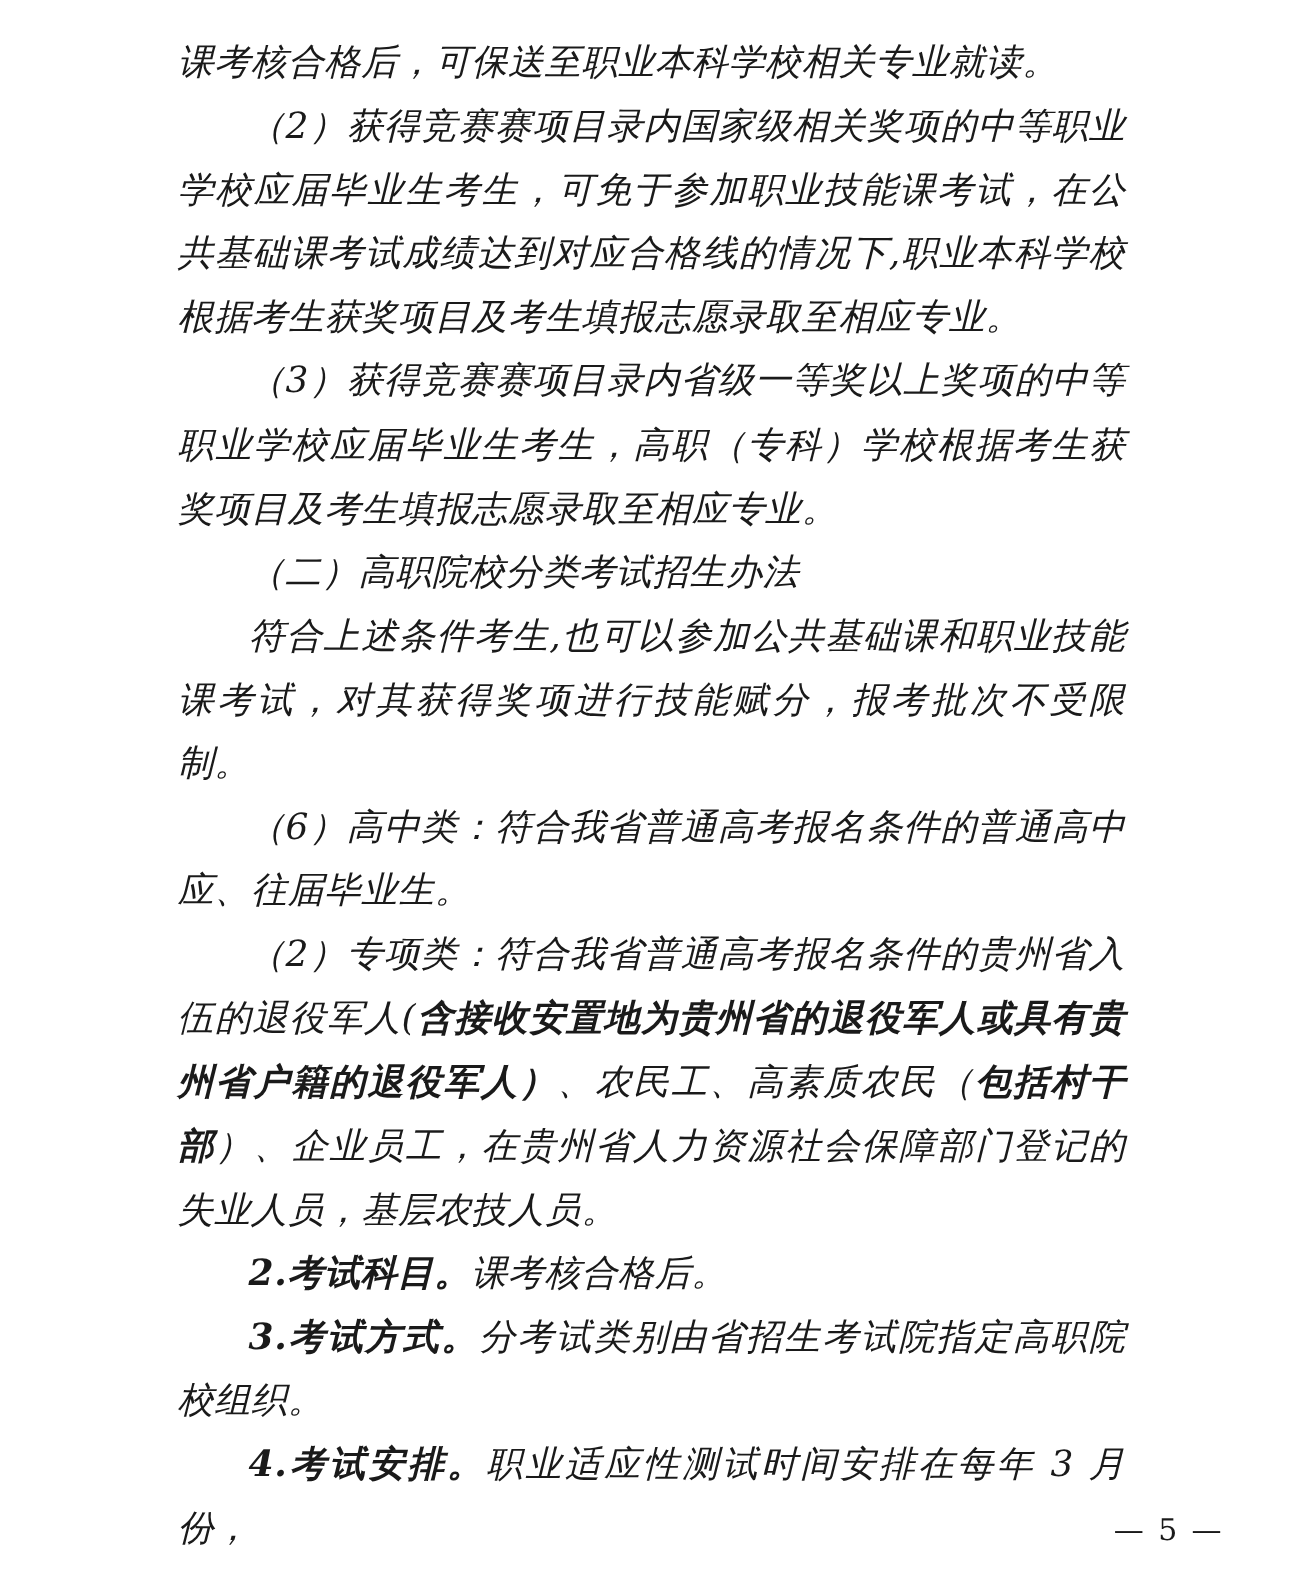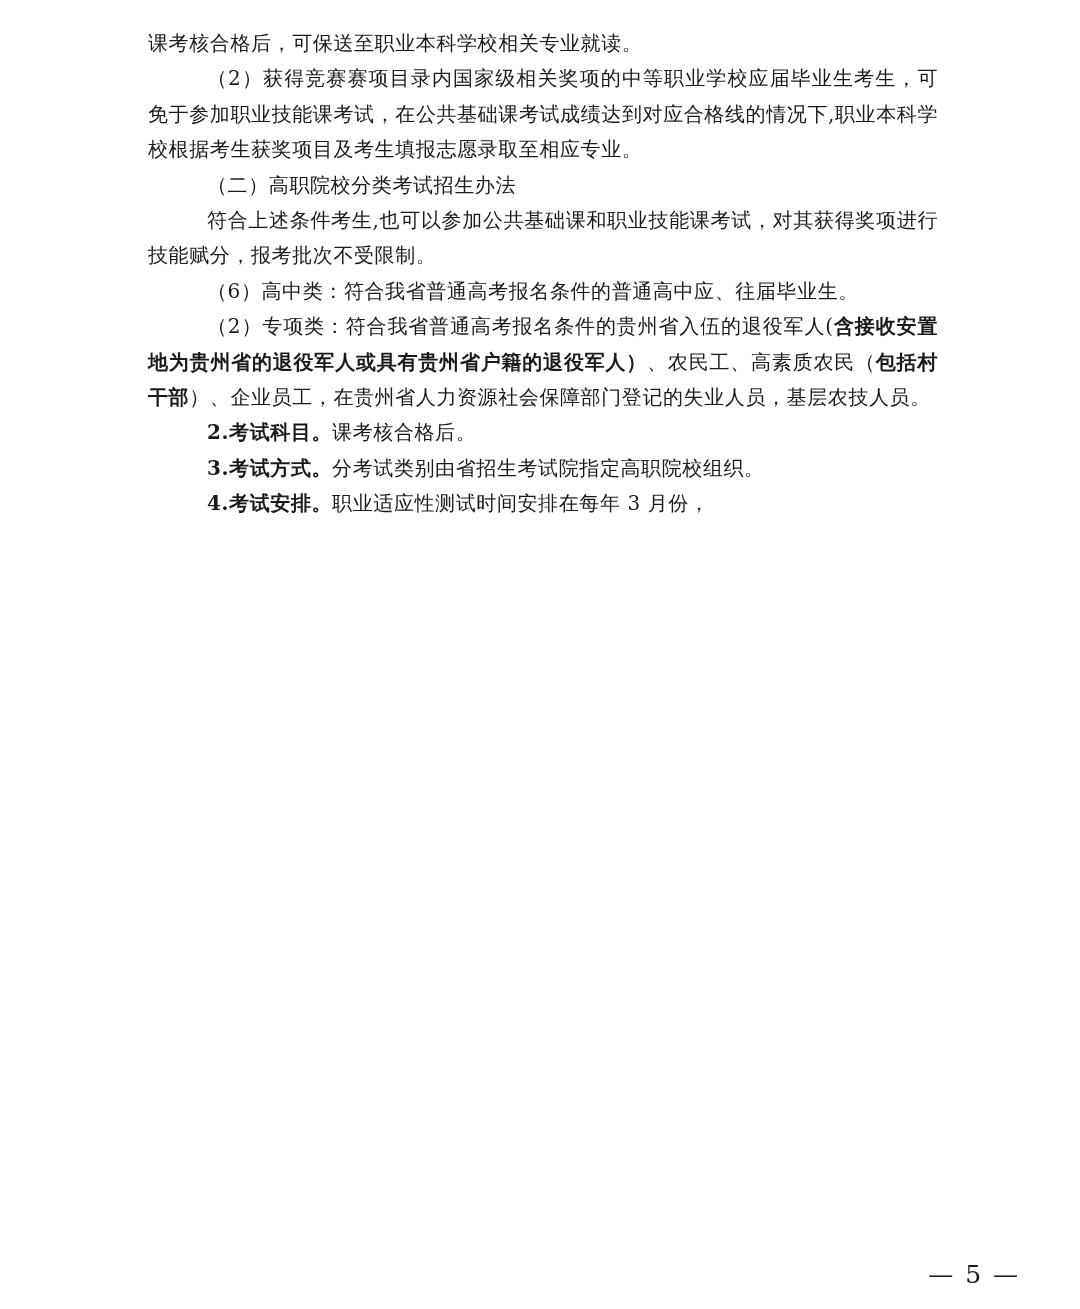--- a/index.html
+++ b/index.html
@@ -23,25 +23,26 @@
     height: 1309px;
   }
   .body-text {
     position: absolute;
     left: 148px;
     top: 26px;
     width: 790px;
   }
   p {
     margin: 0;
-    font-size: 20px;
+    font-size: 30px;
     line-height: 1.77;
     text-align: justify;
     text-justify: inter-ideograph;
     letter-spacing: 0.6px;
+    font-style: italic;
   }
   p.indent {
     text-indent: 59px;
   }
   .bold {
     font-weight: bold;
   }
   .page-number {
     position: absolute;
     right: 60px;
@@ -54,20 +55,21 @@
 </head>
 <body>
 
 <div class="page">
   <div class="body-text">
 
     <p>课考核合格后，可保送至职业本科学校相关专业就读。</p>
 
     <p class="indent">（2）获得竞赛赛项目录内国家级相关奖项的中等职业学校应届毕业生考生，可免于参加职业技能课考试，在公共基础课考试成绩达到对应合格线的情况下,职业本科学校根据考生获奖项目及考生填报志愿录取至相应专业。</p>
 
+    <p class="indent">（3）获得竞赛赛项目录内省级一等奖以上奖项的中等职业学校应届毕业生考生，高职（专科）学校根据考生获奖项目及考生填报志愿录取至相应专业。</p>
 
     <p class="indent">（二）高职院校分类考试招生办法</p>
 
     <p class="indent">符合上述条件考生,也可以参加公共基础课和职业技能课考试，对其获得奖项进行技能赋分，报考批次不受限制。</p>
 
 
     <p class="indent">（6）高中类：符合我省普通高考报名条件的普通高中应、往届毕业生。</p>
 
     <p class="indent">
       <span>（2）专项类：符合我省普通高考报名条件的贵州省入伍的退役军人(</span><span class="bold">含接收安置地为贵州省的退役军人或具有贵州省户籍的退役军人）</span><span>、农民工、高素质农民（</span><span class="bold">包括村干部</span><span>）、企业员工，在贵州省人力资源社会保障部门登记的失业人员，基层农技人员。</span>

